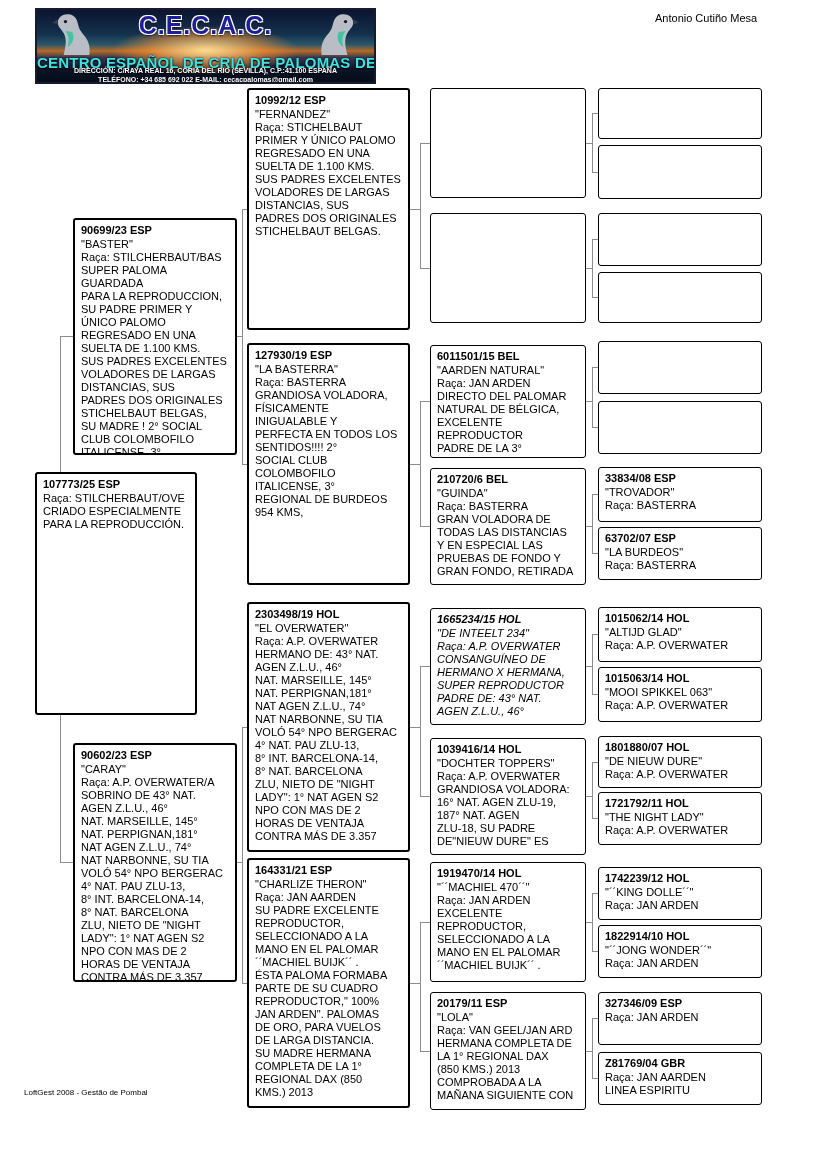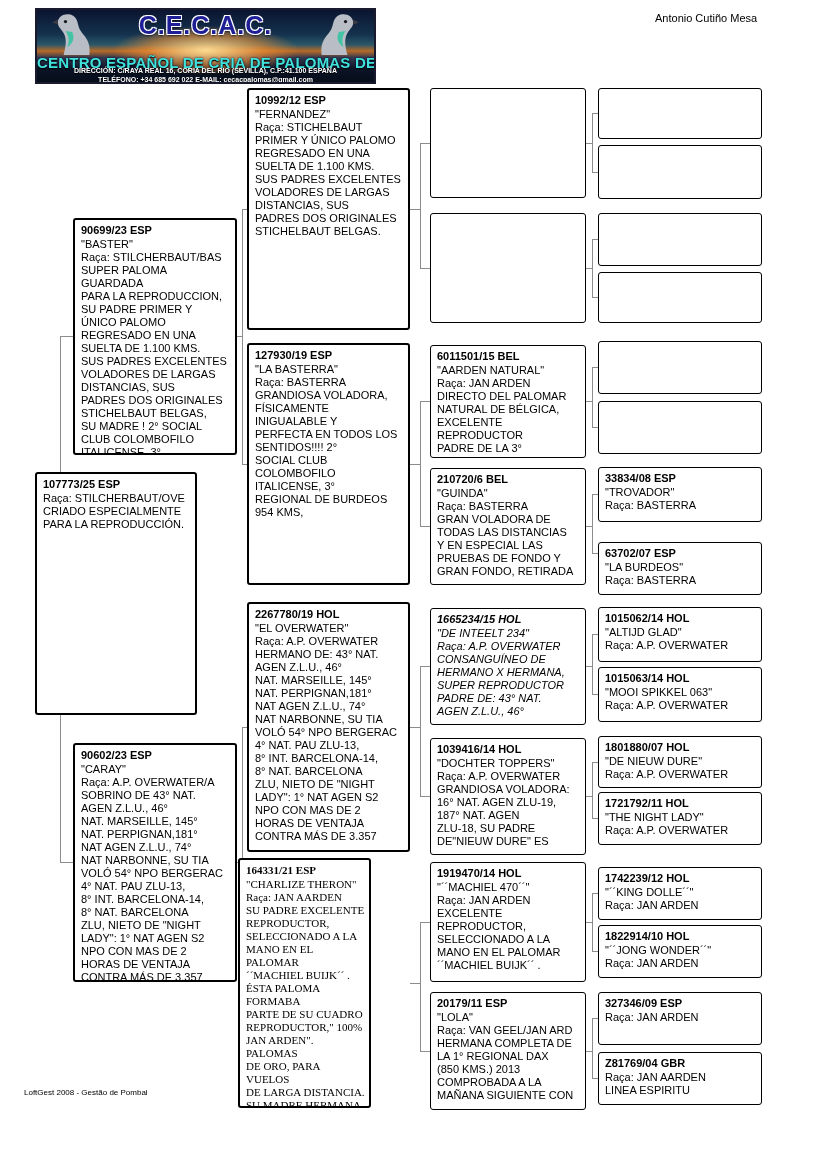--- a/index.html
+++ b/index.html
@@ -32,39 +32,39 @@
   .ring{font-size:11px;font-weight:bold;line-height:14px;margin-bottom:1px;color:#000;white-space:nowrap;}
   .txt{font-size:11px;line-height:13px;color:#000;white-space:pre-line;}
 
   #b-root {left:35px; top:472px; width:162px;height:243px;}
   #b-sire {left:73px; top:218px; width:164px;height:237px;}
   #b-dam  {left:73px; top:743px; width:164px;height:239px;}
 
   #b-g3-1{left:247px;top:88px;  width:163px;height:242px;}
   #b-g3-2{left:247px;top:343px; width:163px;height:242px;}
   #b-g3-3{left:247px;top:602px; width:163px;height:250px;}
-  #b-g3-4{left:238px;top:858px; width:133px;height:250px;font-family:Liberation Serif, serif;}
+  #b-g3-4{left:247px;top:858px; width:163px;height:250px;}
 
   #b-g4-1{left:430px;top:88px;  width:156px;height:110px;}
   #b-g4-2{left:430px;top:213px; width:156px;height:110px;}
   #b-g4-3{left:430px;top:345px; width:156px;height:113px;}
   #b-g4-4{left:430px;top:468px; width:156px;height:117px;}
   #b-g4-5{left:430px;top:608px; width:156px;height:117px;font-style:italic;}
   #b-g4-6{left:430px;top:738px; width:156px;height:117px;}
   #b-g4-7{left:430px;top:862px; width:156px;height:120px;}
   #b-g4-8{left:430px;top:992px; width:156px;height:118px;}
 
   #b-g5-1 {left:598px;top:88px;  width:164px;height:51px;}
   #b-g5-2 {left:598px;top:145px; width:164px;height:54px;}
   #b-g5-3 {left:598px;top:213px; width:164px;height:53px;}
   #b-g5-4 {left:598px;top:272px; width:164px;height:51px;}
   #b-g5-5 {left:598px;top:341px; width:164px;height:53px;}
   #b-g5-6 {left:598px;top:401px; width:164px;height:53px;}
   #b-g5-7 {left:598px;top:467px; width:164px;height:55px;}
-  #b-g5-8 {left:598px;top:527px; width:164px;height:53px;margin-top:15px;}
+  #b-g5-8 {left:598px;top:527px; width:164px;height:53px;}
   #b-g5-9 {left:598px;top:607px; width:164px;height:55px;}
   #b-g5-10{left:598px;top:667px; width:164px;height:55px;}
   #b-g5-11{left:598px;top:736px; width:164px;height:52px;}
   #b-g5-12{left:598px;top:792px; width:164px;height:53px;}
   #b-g5-13{left:598px;top:867px; width:164px;height:53px;}
   #b-g5-14{left:598px;top:925px; width:164px;height:53px;}
   #b-g5-15{left:598px;top:992px; width:164px;height:53px;}
   #b-g5-16{left:598px;top:1052px;width:164px;height:53px;}
 
   .cline{position:absolute;background:#8c8c8c;z-index:1;}
@@ -166,21 +166,21 @@
 INIGUALABLE Y
 PERFECTA EN TODOS LOS
 SENTIDOS!!!! 2°
 SOCIAL CLUB
 COLOMBOFILO
 ITALICENSE, 3°
 REGIONAL DE BURDEOS
 954 KMS,</div>
   </div>
   <div class="box bx2" id="b-g3-3">
-    <div class="ring">2267780/19 HOL</div>
+    <div class="ring">2303498/19 HOL</div>
     <div class="txt">"EL OVERWATER"
 Raça: A.P. OVERWATER
 HERMANO DE:  43° NAT.
 AGEN Z.L.U.,  46°
 NAT. MARSEILLE, 145°
 NAT. PERPIGNAN,181°
 NAT AGEN Z.L.U., 74°
 NAT NARBONNE, SU TIA
 VOLÓ 54° NPO BERGERAC
 4° NAT. PAU ZLU-13,

